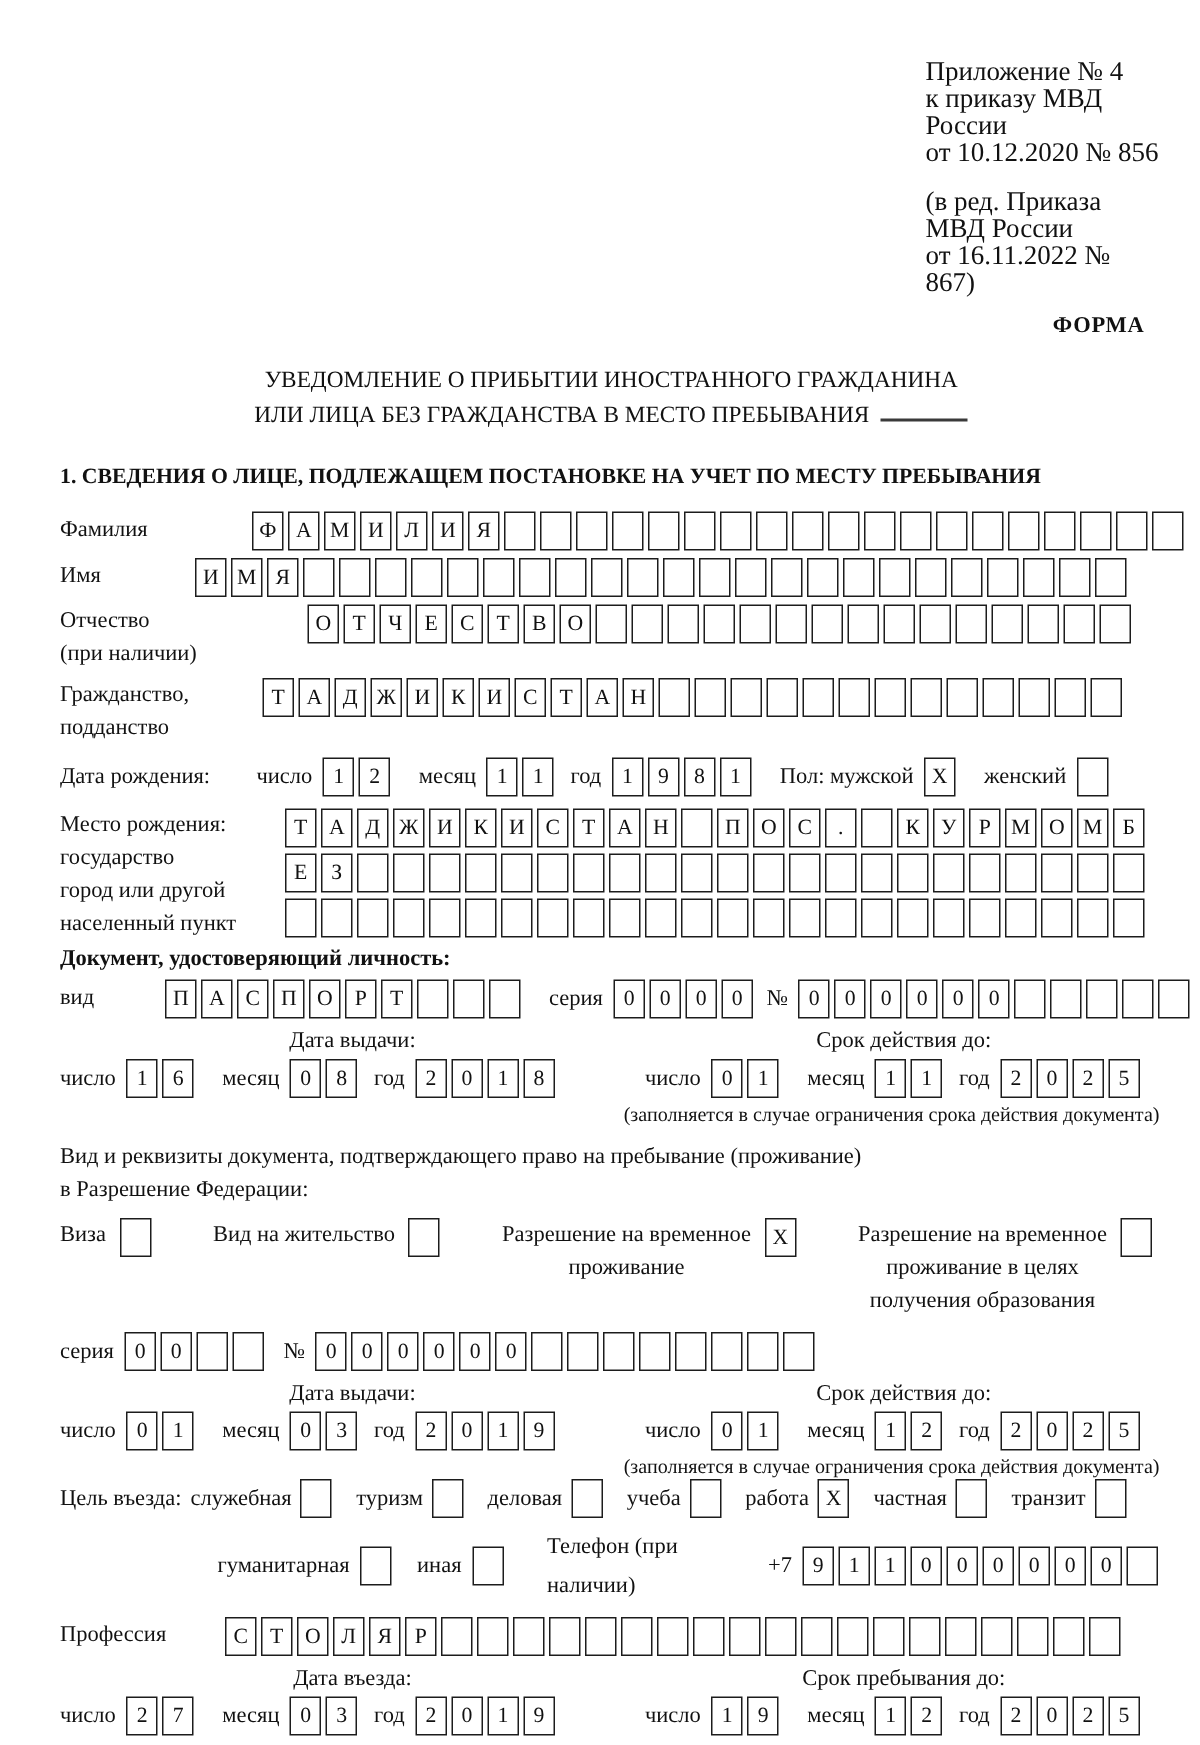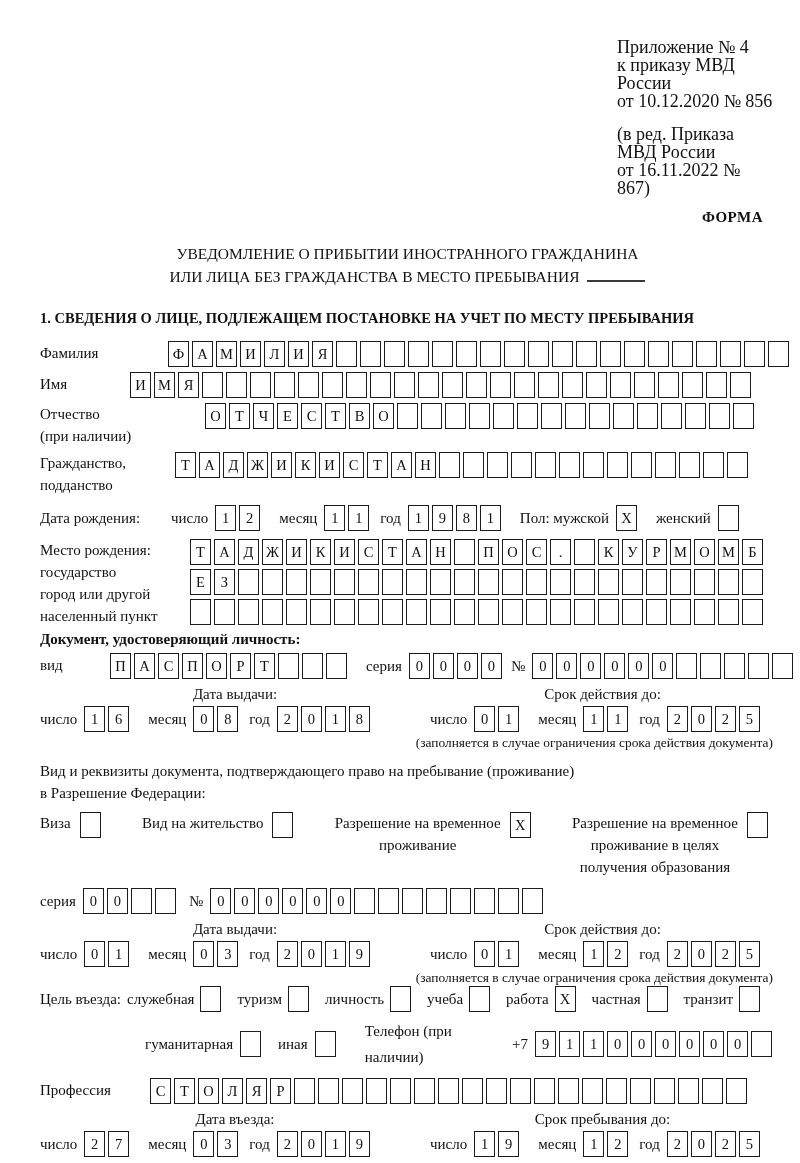--- a/index.html
+++ b/index.html
@@ -521,21 +521,21 @@
   <div class="goal">
     <span class="t">Цель въезда:</span>
     <span class="t">служебная</span>
     <div class="cells">
         <span class="cell"></span>
       </div>
     <span class="t">туризм</span>
     <div class="cells">
         <span class="cell"></span>
       </div>
-    <span class="t">личность</span>
+    <span class="t">деловая</span>
     <div class="cells">
         <span class="cell"></span>
       </div>
     <span class="t">учеба</span>
     <div class="cells">
         <span class="cell"></span>
       </div>
     <span class="t">работа</span>
     <div class="cells">
         <span class="cell">X</span>

